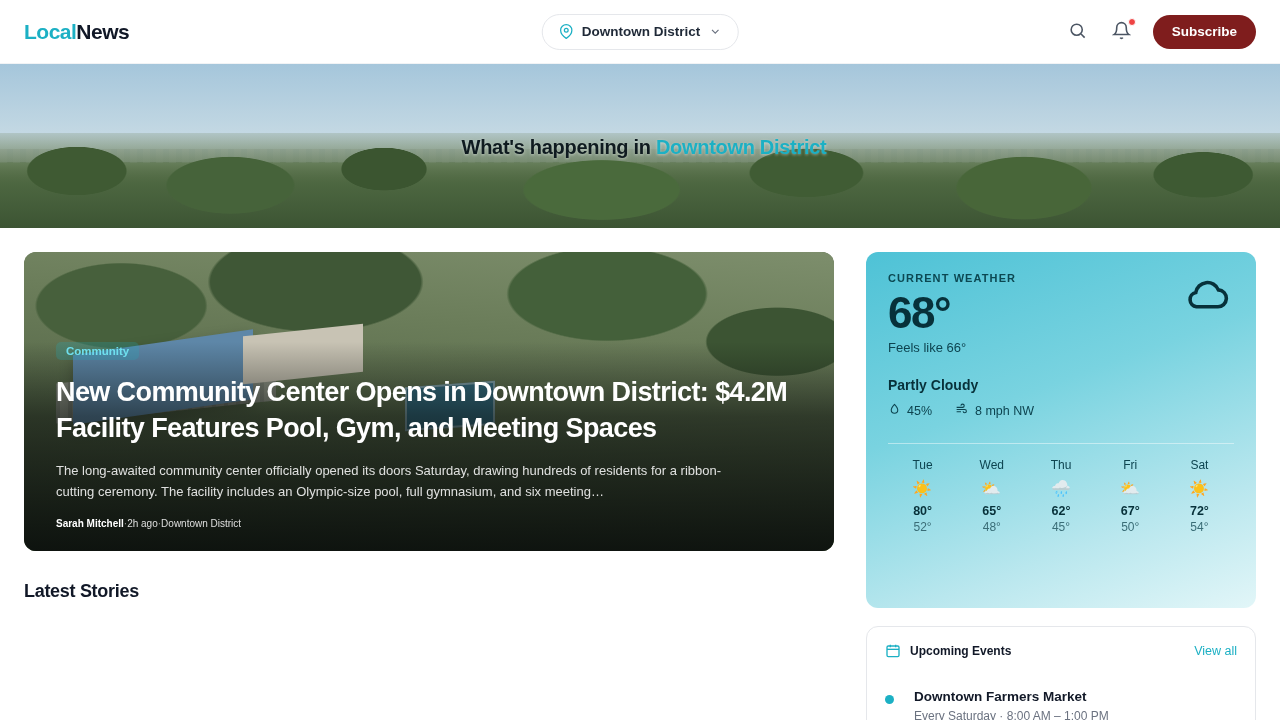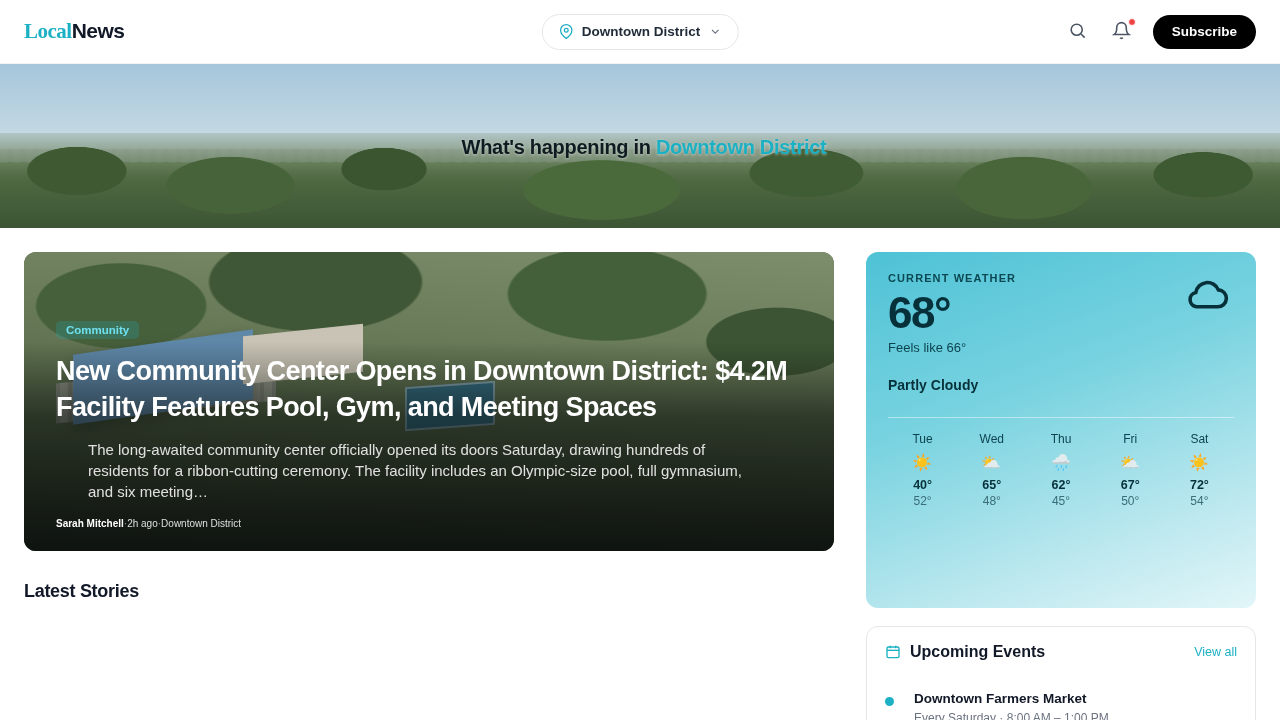--- a/index.html
+++ b/index.html
@@ -20,21 +20,21 @@
     padding: 0 24px;
     position: relative;
     border-bottom: 1px solid #f1f3f5;
   }
   .brand {
     font-size: 21px;
     font-weight: bold;
     letter-spacing: -0.5px;
     white-space: nowrap;
   }
-  .brand .accent { color: #1cb0c4; font-family: Liberation Serif, serif; }
+  .brand .accent { color: #1cb0c4; }
   .brand .dark { color: #111827; }
 
   .location-pill {
     position: absolute;
     left: 50%;
     transform: translateX(-50%);
     display: flex;
     align-items: center;
     gap: 8px;
     height: 36px;
@@ -68,21 +68,21 @@
     width: 8px; height: 8px;
     border-radius: 50%;
     background: #ef4444;
     border: 1.5px solid #fff;
   }
   .subscribe-btn {
     height: 34px;
     padding: 0 19px;
     border: none;
     border-radius: 17px;
-    background: #000000;
+    background: #7f1d1d;
     color: #fff;
     font-size: 13.5px;
     font-weight: bold;
     cursor: pointer;
     font-family: inherit;
   }
 
   
   .hero {
     height: 164px;
@@ -199,25 +199,24 @@
   .feature h1 {
     color: #fff;
     font-size: 27px;
     line-height: 36px;
     letter-spacing: -0.6px;
     font-weight: bold;
     margin-bottom: 14px;
   }
   .feature p.excerpt {
     color: rgba(255,255,255,.86);
-    font-size: 15px;
+    font-size: 13px;
     line-height: 21px;
     max-width: 680px;
     margin-bottom: 16px;
-    margin-left: 32px;
   }
   .meta {
     display: flex;
     align-items: center;
     font-size: 10px;
     color: rgba(255,255,255,.85);
   }
   .meta .author { font-weight: bold; color: #fff; }
   .meta .dot { color: rgba(255,255,255,.55); }
 
@@ -303,21 +302,21 @@
     padding: 16px 18px 18px 18px;
     background: #fff;
   }
   .events-head {
     display: flex;
     align-items: center;
     gap: 9px;
   }
   .events-head .cal { color: #1cb0c4; display: flex; }
   .events-head h3 {
-    font-size: 16px;
+    font-size: 12px;
     font-weight: bold;
     color: #111827;
   }
   .events-head .viewall {
     margin-left: auto;
     font-size: 12.5px;
     color: #1cb0c4;
     cursor: pointer;
   }
   .event {
@@ -421,31 +420,51 @@
     <div class="section-title">Latest Stories</div>
   </div>
 
   <div class="side-col">
 
     <div class="weather">
       <div class="label">Current Weather</div>
       <div class="temp">68°</div>
       <div class="feels">Feels like 66°</div>
       <div class="cond">Partly Cloudy</div>
+      <div class="stats">
+        <div class="stat">
+          <span>
+            <svg width="13" height="13" viewBox="0 0 24 24" fill="none" stroke="currentColor" stroke-width="2">
+              <path d="M12 2.7s6 6.5 6 10.3a6 6 0 0 1-12 0c0-3.8 6-10.3 6-10.3z"></path>
+            </svg>
+          </span>
+          <span class="v">45%</span>
+        </div>
+        <div class="stat">
+          <span>
+            <svg width="15" height="13" viewBox="0 0 24 24" fill="none" stroke="currentColor" stroke-width="2">
+              <path d="M3 8h11a3 3 0 1 0-3-3"></path>
+                <path d="M3 12h15a3 3 0 1 1-3 3"></path>
+                <path d="M3 16h8"></path>
+            </svg>
+          </span>
+          <span class="v">8 mph NW</span>
+        </div>
+      </div>
       <div class="cloud-icon">
         <svg width="52" height="38" viewBox="0 0 24 18" fill="none" stroke="currentColor" stroke-width="1.7">
           <path d="M6.5 15.5h10a4 4 0 0 0 .4-8 5.6 5.6 0 0 0-10.7 1.3 3.4 3.4 0 0 0 .3 6.7z"></path>
         </svg>
       </div>
 
       <div class="forecast">
         <div class="fday">
           <div class="d">Tue</div>
           <div class="ic">☀️</div>
-          <div class="hi">40°</div>
+          <div class="hi">80°</div>
           <div class="lo">52°</div>
         </div>
         <div class="fday">
           <div class="d">Wed</div>
           <div class="ic">⛅</div>
           <div class="hi">65°</div>
           <div class="lo">48°</div>
         </div>
         <div class="fday">
           <div class="d">Thu</div>

